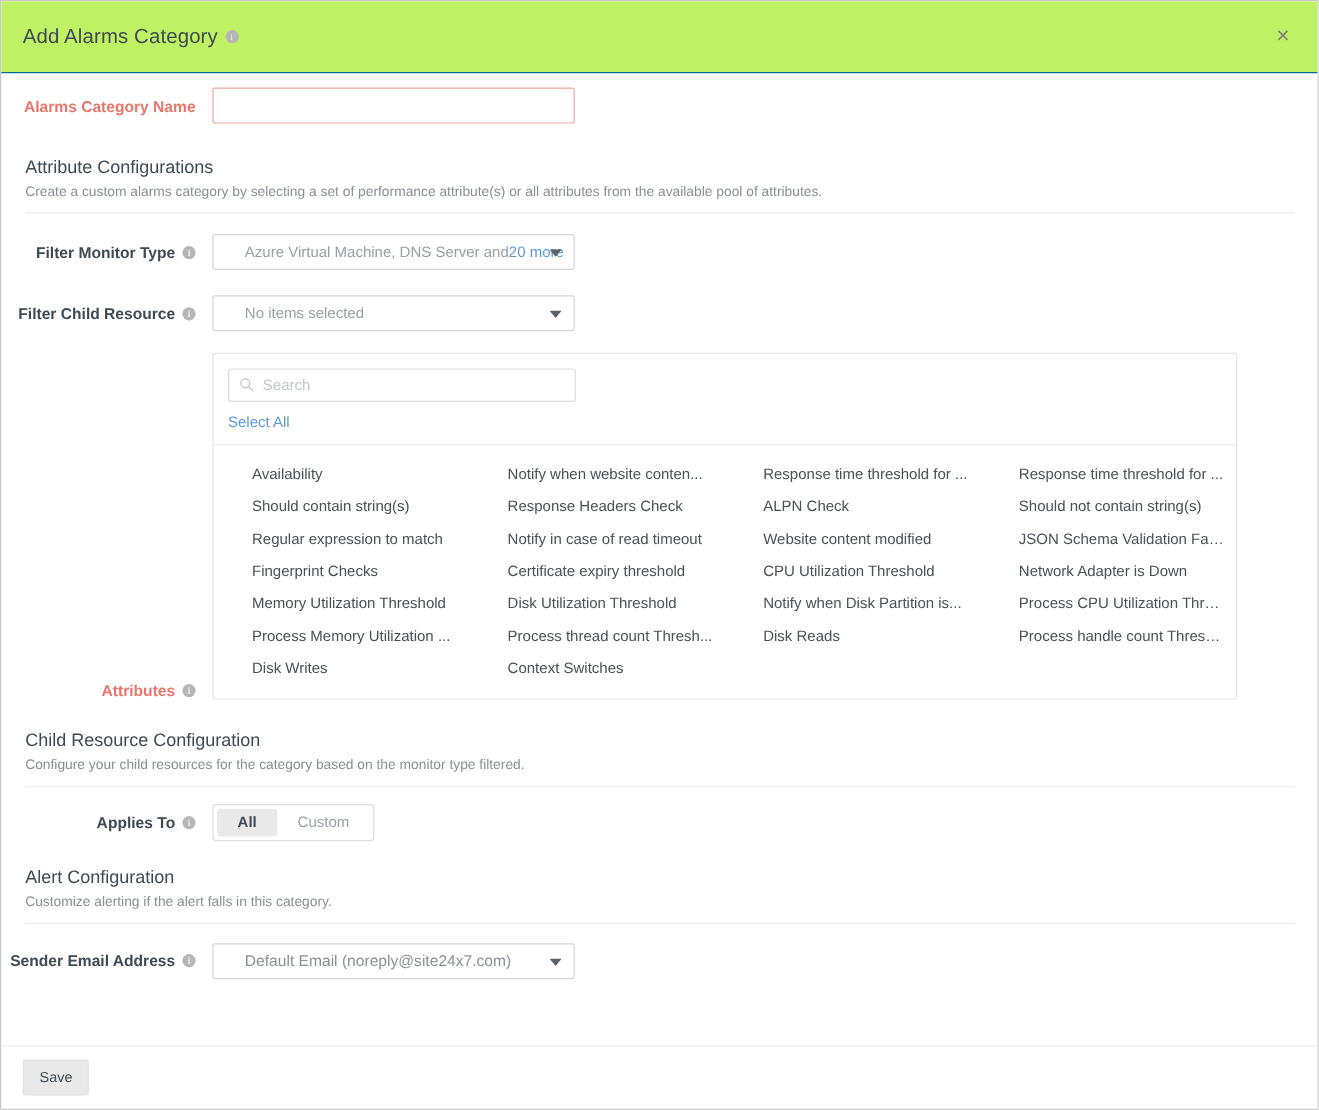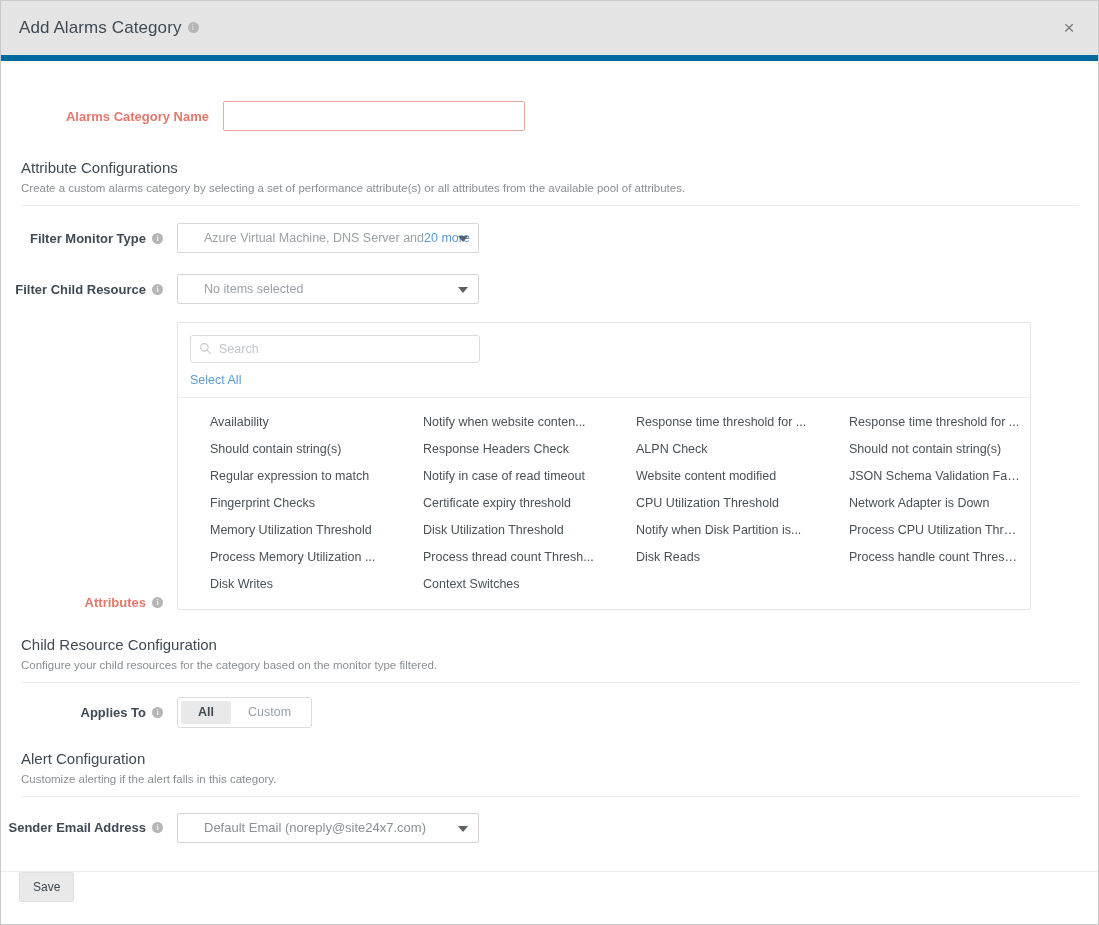--- a/index.html
+++ b/index.html
@@ -19,22 +19,22 @@
     border: 1px solid #c9c9c9;
     overflow: hidden;
     display: flex;
     flex-direction: column;
   }
 
   
   .dlg-header {
     height: 60px;
     flex: 0 0 60px;
-    background: #e5e5e5;
-    border-bottom: 6px solid #0369a1;
+    background: #bef264;
+    border-bottom: 1px solid #0369a1;
     display: flex;
     align-items: center;
     padding: 0 20px 0 18px;
     position: relative;
   }
   .dlg-title {
     font-size: 17px;
     color: #3f4a54;
     font-weight: 400;
     letter-spacing: .1px;
@@ -91,21 +91,21 @@
     color: #3f4a54;
     font-weight: bold;
     white-space: nowrap;
   }
   .lbl.req { color: #e8776b; }
   .lbl.reqname { color: #e8776b; font-weight: bold; }
 
   .field-col { flex: 1 1 auto; }
 
   
-  .name-row { margin-top: 40px; padding-left: 46px; }
+  .name-row { margin-top: 12px; }
   .txt-input {
     width: 302px;
     height: 30px;
     border: 1px solid #f0a79d;
     border-radius: 2px;
     background: #fff;
     padding: 0 8px;
     font-size: 13px;
     color: #3f4a54;
     outline: none;
@@ -235,21 +235,21 @@
     background: #e9e9e9;
     color: #3f4a54;
     font-weight: bold;
   }
 
   
   .dlg-footer {
     flex: 0 0 53px;
     border-top: 1px solid #ececec;
     display: flex;
-    align-items: flex-start;
+    align-items: center;
     padding-left: 18px;
   }
   .save-btn {
     background: #e9e9e9;
     border: 1px solid #e0e0e0;
     border-radius: 2px;
     font-size: 12px;
     color: #3f4a54;
     padding: 7px 13px;
     cursor: pointer;

